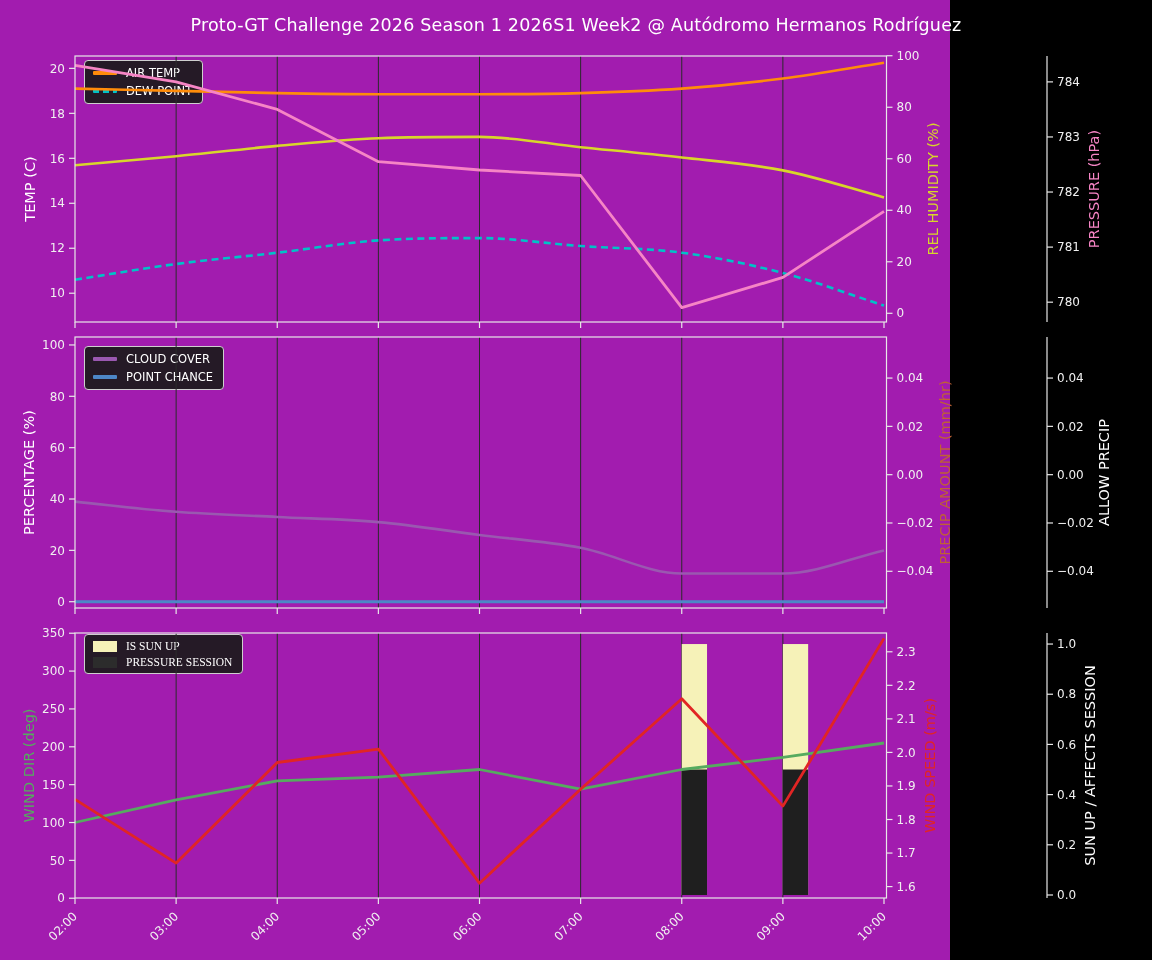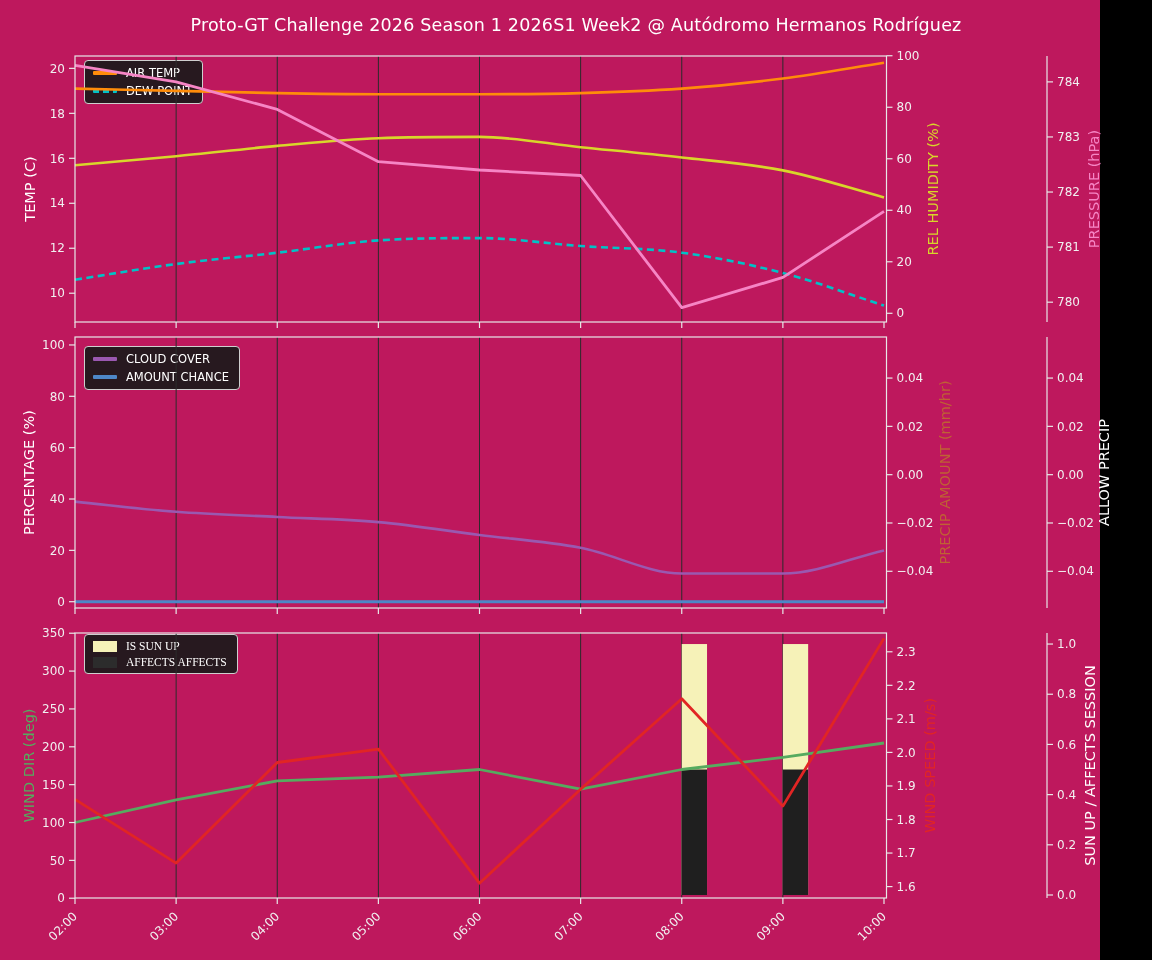--- a/index.html
+++ b/index.html
@@ -1,17 +1,17 @@
 <!DOCTYPE html>
 <html><head>
 <meta charset="utf-8">
 <style>
   html,body{margin:0;padding:0;background:#000;}
   body{width:1152px;height:960px;overflow:hidden;font-family:"DejaVu Sans",sans-serif;}
-  .figure{position:relative;width:1100px;height:960px;background:#be185d;}
+  .figure{position:relative;width:950px;height:960px;background:#a21caf;}
   .title{position:absolute;top:15px;left:0;width:1152px;text-align:center;color:#fff;
          font-size:17.5px;letter-spacing:.2px;}
   #chart{position:absolute;top:0;left:0;z-index:2;pointer-events:none;}
   #legends{position:absolute;top:0;left:0;z-index:1;}
   .legend{position:absolute;background:rgba(26,26,26,.92);border:1px solid #cfcfcf;
           border-radius:4px;padding:5px 10px 5px 8px;display:flex;flex-direction:column;gap:4px;}
   .legend-row{display:flex;align-items:center;gap:9px;}
   .legend-label{color:#fff;font-size:11.5px;white-space:nowrap;}
   .chip-line{width:24px;height:3.2px;border-radius:1px;flex:0 0 auto;}
   .chip-patch{width:24px;height:11px;flex:0 0 auto;}
@@ -32,31 +32,31 @@
           <span class="legend-label">DEW POINT</span>
         </div>
       </div>
       <div class="legend" style="left: 84px; top: 346px;">
         <div class="legend-row">
           <span class="chip-line" style="background: rgb(154, 88, 176);"></span>
           <span class="legend-label">CLOUD COVER</span>
         </div>
         <div class="legend-row">
           <span class="chip-line" style="background: rgb(77, 135, 199);"></span>
-          <span class="legend-label">AMOUNT CHANCE</span>
+          <span class="legend-label">POINT CHANCE</span>
         </div>
       </div>
       <div class="legend" style="left: 84px; top: 634px; font-family: Liberation Serif, serif;">
         <div class="legend-row">
           <span class="chip-patch" style="background: rgb(246, 242, 184);"></span>
           <span class="legend-label">IS SUN UP</span>
         </div>
         <div class="legend-row">
           <span class="chip-patch" style="background: rgb(44, 44, 44);"></span>
-          <span class="legend-label">AFFECTS AFFECTS</span>
+          <span class="legend-label">PRESSURE SESSION</span>
         </div>
       </div>
     </div>
   <svg id="chart" width="1152" height="960" xmlns="http://www.w3.org/2000/svg">
       <line x1="176.125" y1="56" x2="176.125" y2="322" stroke="#2b2b2b" stroke-width="1"></line>
       <line x1="277.25" y1="56" x2="277.25" y2="322" stroke="#2b2b2b" stroke-width="1"></line>
       <line x1="378.375" y1="56" x2="378.375" y2="322" stroke="#2b2b2b" stroke-width="1"></line>
       <line x1="479.5" y1="56" x2="479.5" y2="322" stroke="#2b2b2b" stroke-width="1"></line>
       <line x1="580.625" y1="56" x2="580.625" y2="322" stroke="#2b2b2b" stroke-width="1"></line>
       <line x1="681.75" y1="56" x2="681.75" y2="322" stroke="#2b2b2b" stroke-width="1"></line>

